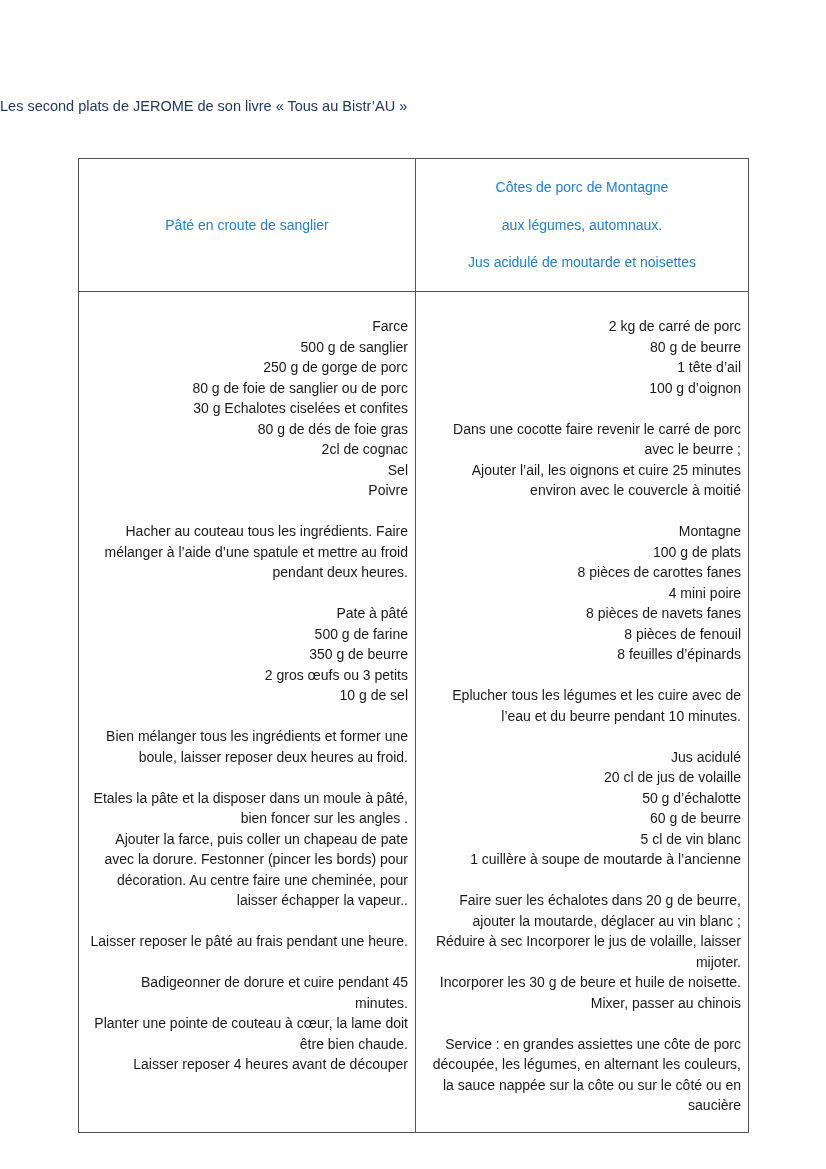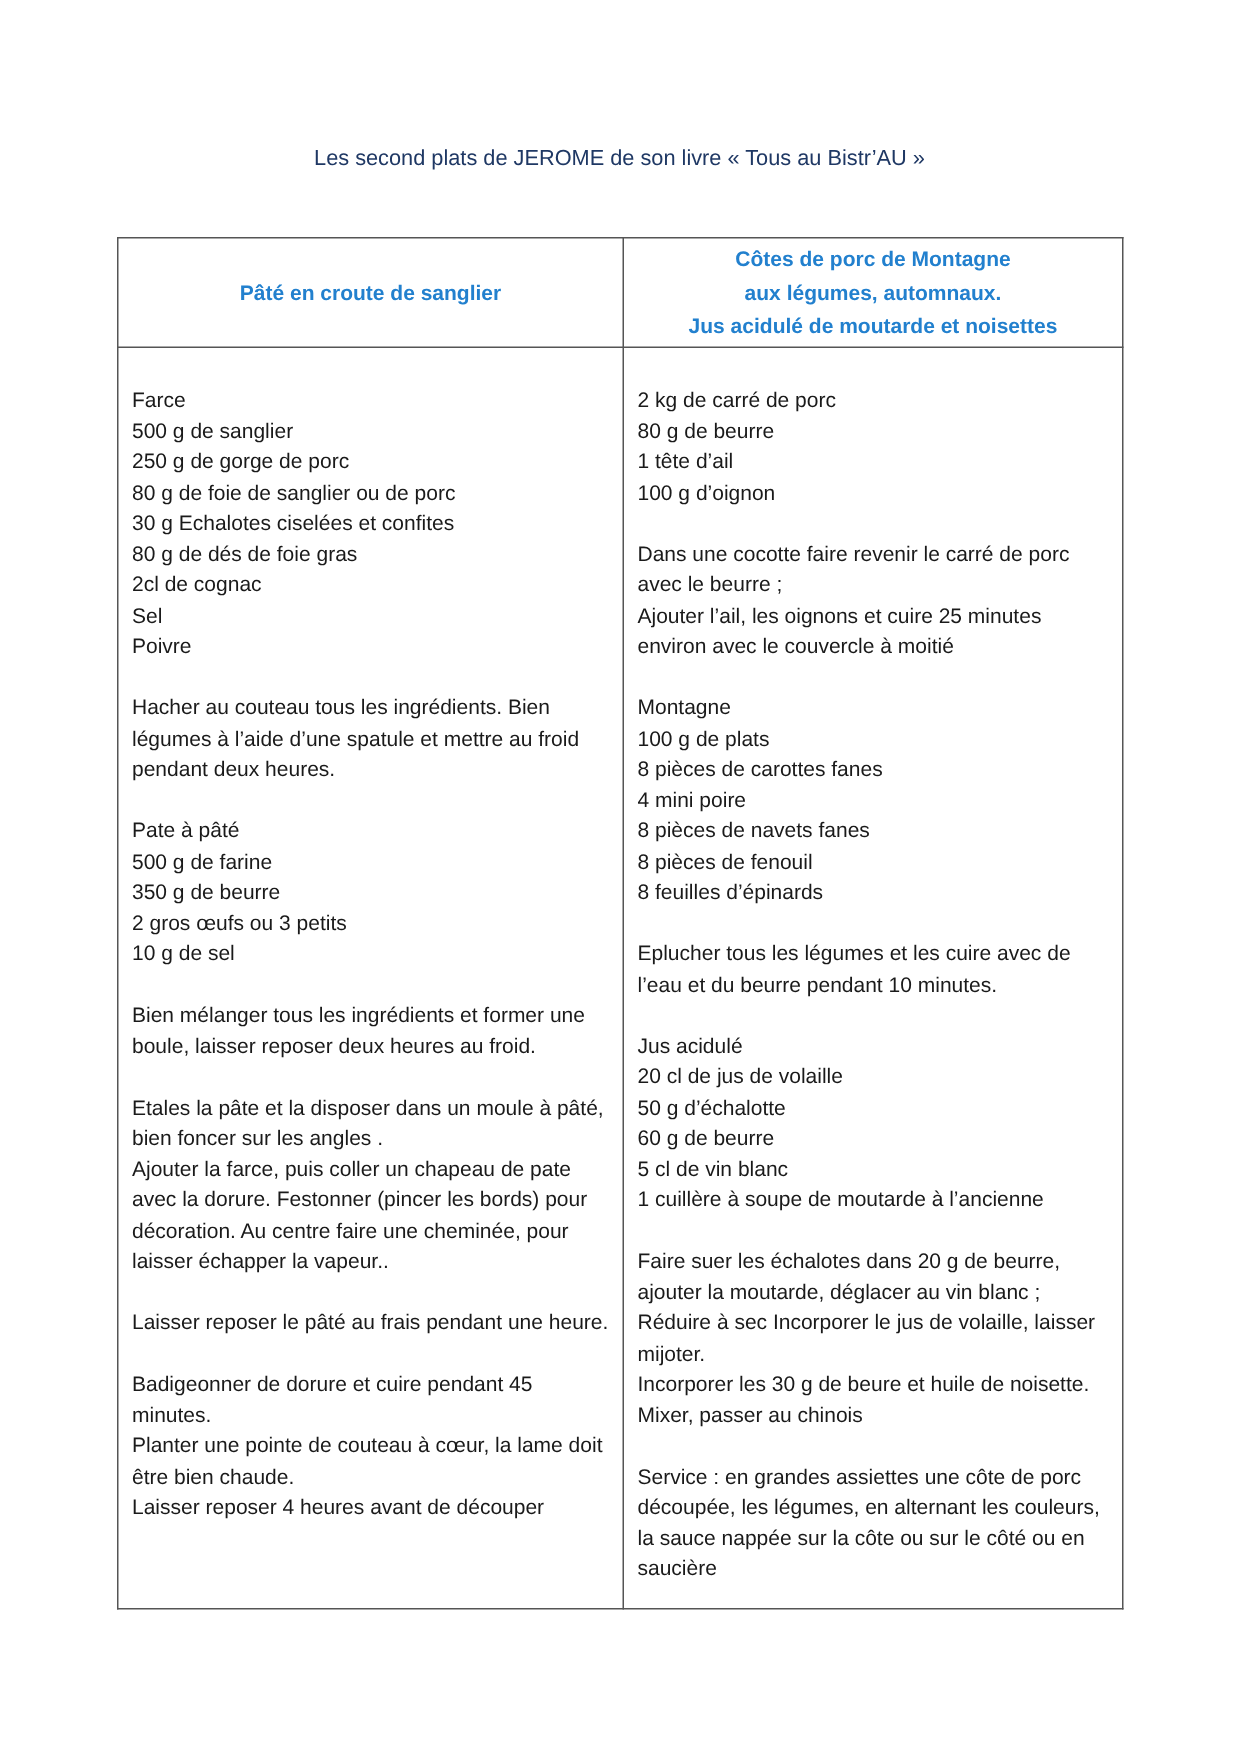--- a/index.html
+++ b/index.html
@@ -8,21 +8,20 @@
     background: #ffffff;
     font-family: "Liberation Sans", sans-serif;
     color: #1a1a1a;
     position: relative;
     overflow: hidden;
   }
   .doc-title {
     position: absolute;
     top: 95px; left: 0;
     width: 100%;
-    text-align: center;
     color: var(--title-blue, #1F3864);
     font-size: 14.5px;
     line-height: 22px;
   }
   table.recipe-table {
     position: absolute;
     top: 158px; left: 78px;
     width: 670px;
     border-collapse: collapse;
     table-layout: fixed;
@@ -41,33 +40,33 @@
     text-align: center;
     color: var(--header-blue, #2280CE);
     font-size: 14px;
     line-height: 20.5px;
     padding: 1px 4px;
   }
   .recipe-table td.body-cell {
     height: 828px;
     padding: 4px 7px 8px 9px;
     font-size: 14px;
+    text-align: right;
   }
   p.para {
     margin: 0;
     min-height: 20.5px;
     line-height: 20.5px;
     font-size: 14px;
     color: #1a1a1a;
   }
   p.header-line {
-    margin: 2px;
+    margin: 17px;
     min-height: 20.5px;
     line-height: 20.5px;
-    font-weight: bold;
   }
 </style>
 </head>
 <body>
 
 <div class="doc-title">
   <div>Les second plats de JEROME de son livre « Tous au Bistr’AU »</div>
 </div>
 
 <table class="recipe-table">
@@ -92,21 +91,21 @@
           <p class="para">Farce</p>
           <p class="para">500 g de sanglier</p>
           <p class="para">250 g de gorge de porc</p>
           <p class="para">80 g de foie de sanglier ou de porc</p>
           <p class="para">30 g Echalotes ciselées et confites</p>
           <p class="para">80 g de dés de foie gras</p>
           <p class="para">2cl de cognac</p>
           <p class="para">Sel</p>
           <p class="para">Poivre</p>
           <p class="para"></p>
-          <p class="para">Hacher au couteau tous les ingrédients. Bien légumes à l’aide d’une spatule et mettre au froid pendant deux heures.</p>
+          <p class="para">Hacher au couteau tous les ingrédients. Faire mélanger à l’aide d’une spatule et mettre au froid pendant deux heures.</p>
           <p class="para"></p>
           <p class="para">Pate à pâté</p>
           <p class="para">500 g de farine</p>
           <p class="para">350 g de beurre</p>
           <p class="para">2 gros œufs ou 3 petits</p>
           <p class="para">10 g de sel</p>
           <p class="para"></p>
           <p class="para">Bien mélanger tous les ingrédients et former une boule, laisser reposer deux heures au froid.</p>
           <p class="para"></p>
           <p class="para">Etales la pâte et la disposer dans un moule à pâté, bien foncer sur les angles .</p>

